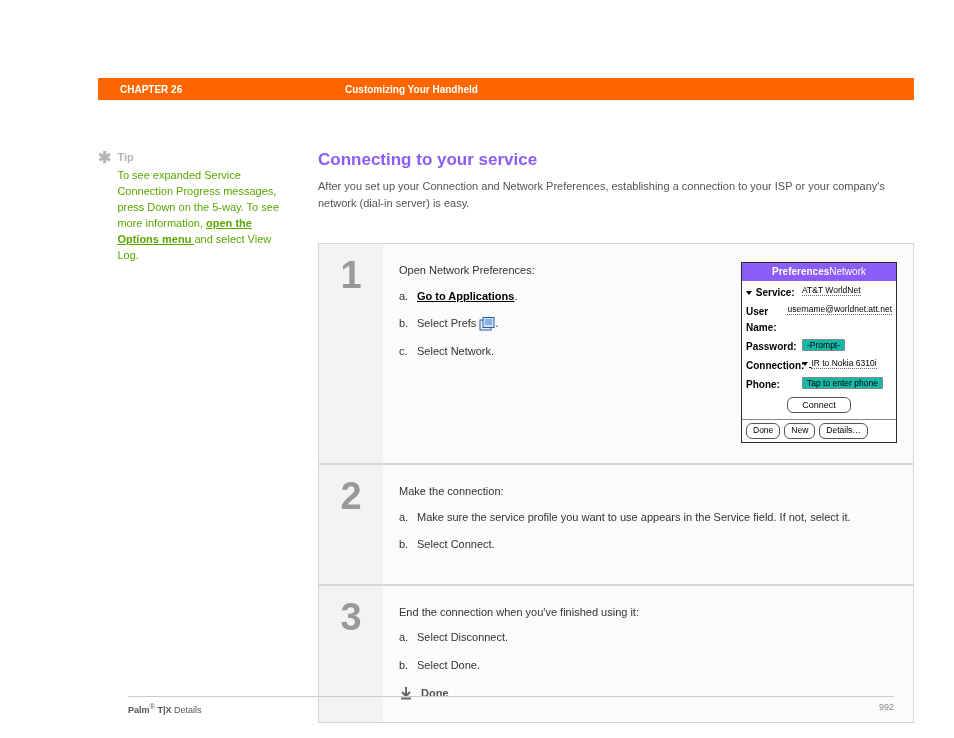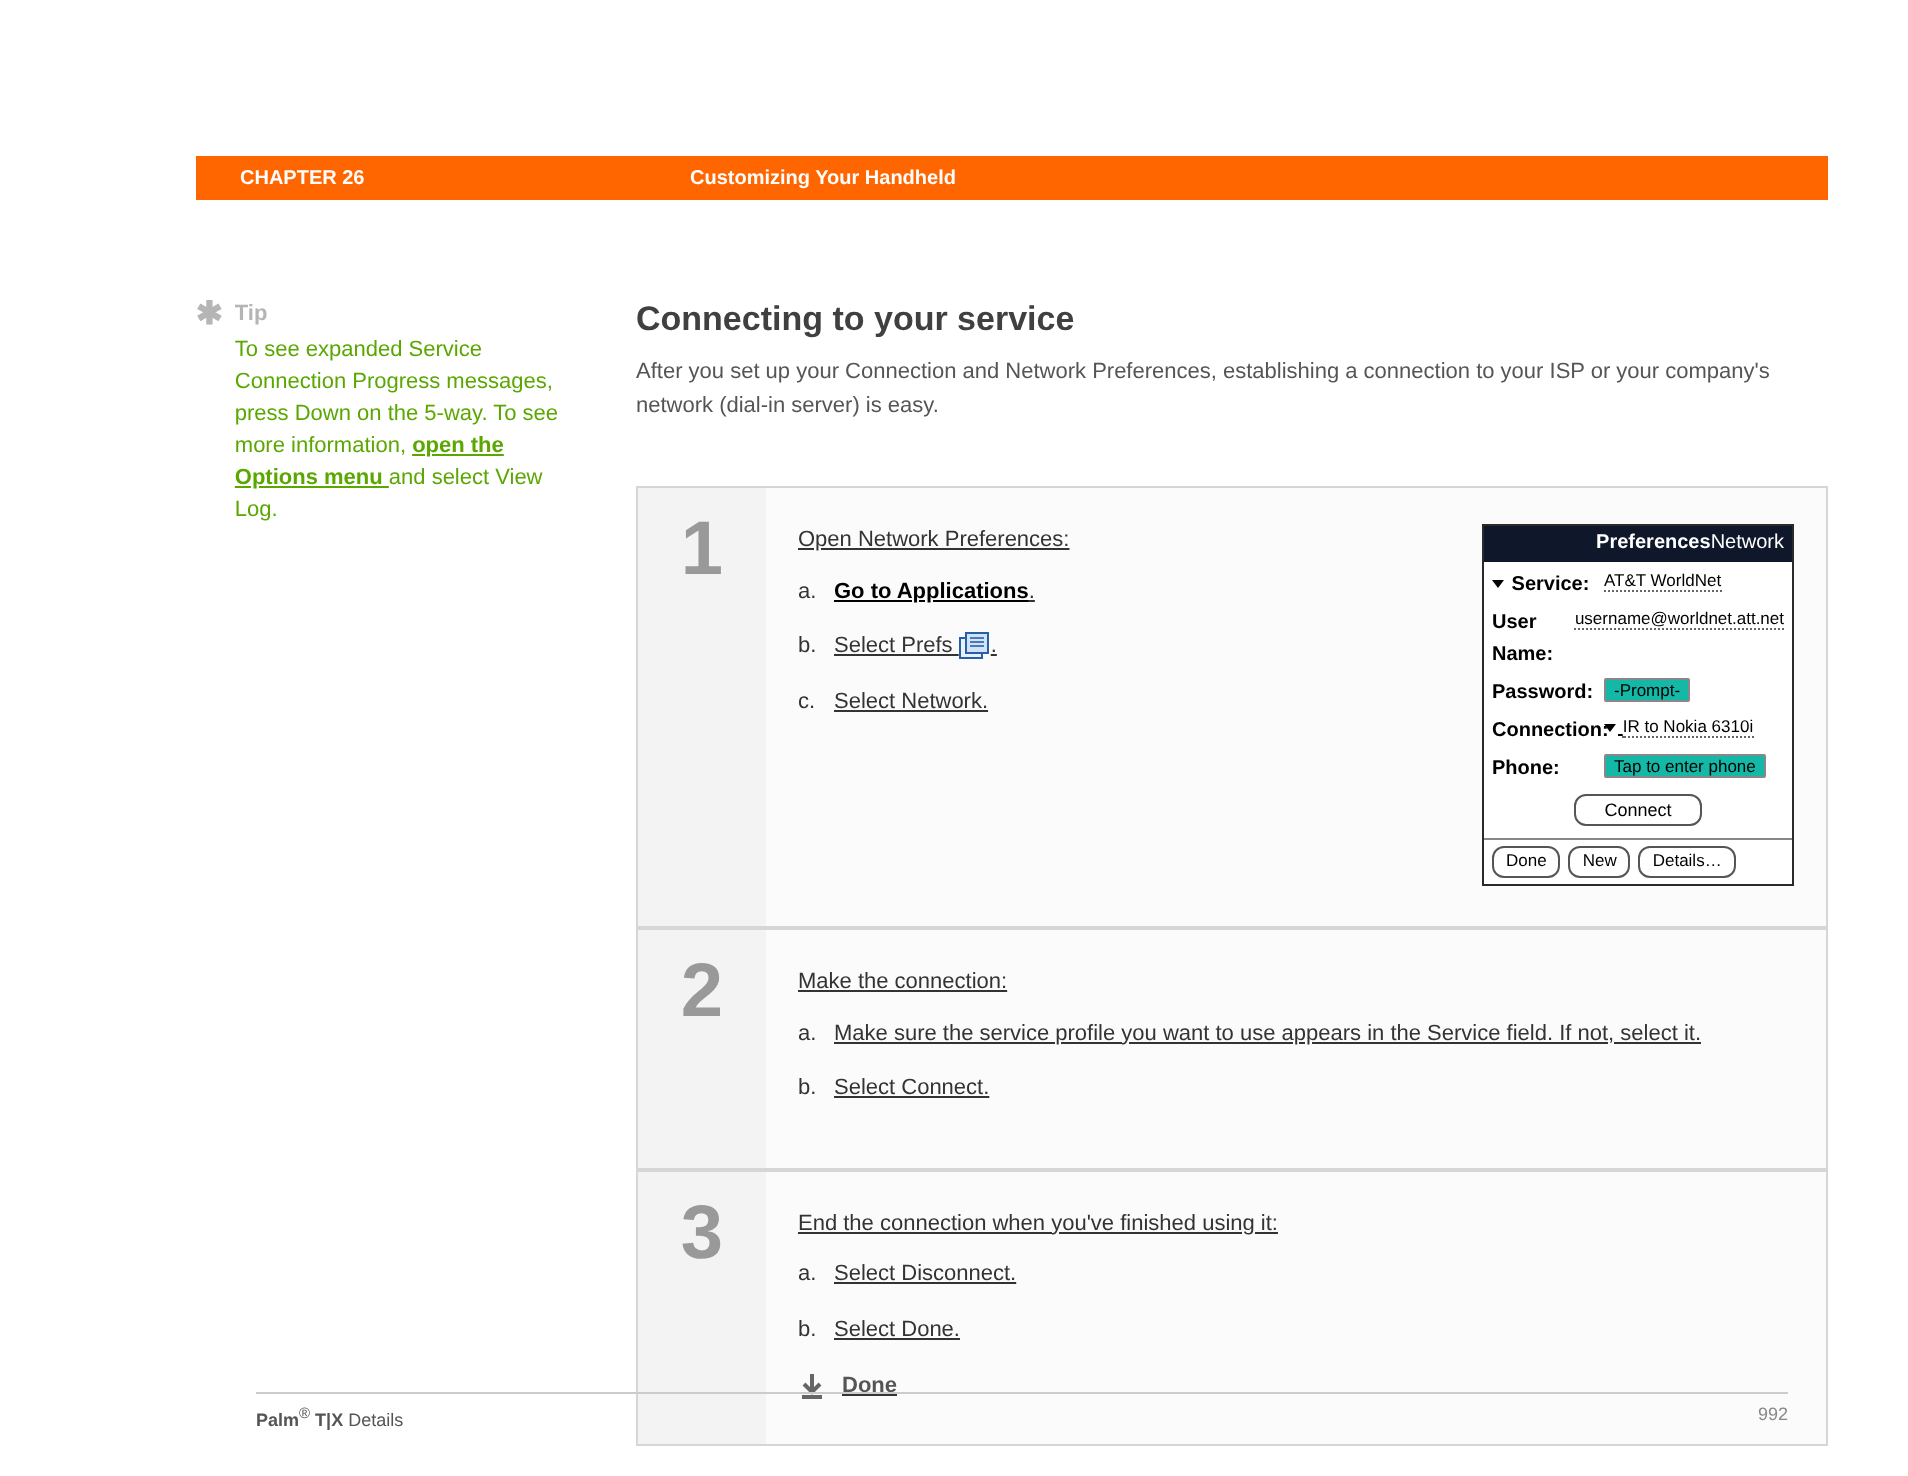--- a/index.html
+++ b/index.html
@@ -8,36 +8,36 @@
   .chapter-bar { background: #ff6600; color: #fff; height: 22px; display: flex; align-items: center; font-size: 10px; font-weight: bold; padding-left: 22px; }
   .chapter-bar .ch { width: 225px; }
   .content { display: flex; margin-top: 50px; }
   .sidebar { width: 220px; padding-right: 30px; font-size: 11px; line-height: 1.45; }
   .tip-row { display: flex; }
   .asterisk { color: #b5b5b5; font-size: 16px; font-weight: bold; margin-right: 6px; line-height: 1; }
   .tip-label { color: #b5b5b5; font-weight: bold; margin-bottom: 2px; }
   .tip-body { color: #5aa700; }
   .tip-body a { color: #5aa700; font-weight: bold; text-decoration: underline; }
   .main { flex: 1; }
-  .section-title { font-size: 17px; font-weight: bold; color: #404040; margin-bottom: 8px; }
+  .section-title { font-size: 17px; font-weight: bold; color: #8b5cf6; margin-bottom: 8px; }
   .intro { font-size: 11px; color: #555; line-height: 1.5; margin-bottom: 32px; }
   .steps-frame { border: 1px solid #d6d6d6; background: #f3f3f3; }
   .step { display: flex; border-bottom: 2px solid #d6d6d6; background: #fbfbfb; }
   .step:last-child { border-bottom: none; }
   .step-num { width: 64px; font-size: 38px; font-weight: bold; color: #999; text-align: center; padding-top: 10px; background: #f3f3f3; }
   .step-body { flex: 1; padding: 18px 16px 20px 16px; font-size: 11px; color: #333; line-height: 1.6; background: #fbfbfb; display: flex; }
-  .step-text { flex: 1; text-decoration: underline; }
+  .step-text { flex: 1; }
   .step-body ol { list-style: none; margin-top: 8px; }
   .step-body ol li { margin-bottom: 10px; padding-left: 18px; position: relative; }
   .step-body ol li .lbl { position: absolute; left: 0; }
   .step-link { font-weight: bold; text-decoration: underline; color: #000; }
   .prefs-icon { display: inline-block; width: 16px; height: 14px; vertical-align: middle; }
   .prefs-icon svg { display: block; }
   .device-shot { width: 156px; margin-left: 10px; border: 1px solid #2a2a2a; background: #fff; font-family: Arial, sans-serif; font-size: 9px; color: #000; }
-  .dev-header { background: #0f172a; color: #fff; display: flex; justify-content: flex-end; padding: 1px 4px; font-weight: bold; font-size: 10px; }
+  .dev-header { background: #8b5cf6; color: #fff; display: flex; justify-content: center; padding: 1px 4px; font-weight: bold; font-size: 10px; }
   .dev-header span:last-child { color: #fff; font-weight: normal; }
   .dev-body { padding: 4px 4px 6px 4px; }
   .dev-row { display: flex; margin-bottom: 3px; align-items: flex-start; }
   .dev-lbl { width: 56px; text-align: left; font-weight: bold; padding-right: 3px; font-size: 10px; }
   .dev-val { flex: 1; font-size: 8.5px; line-height: 1.2; text-decoration: underline; }
   .tri { display: inline-block; width: 0; height: 0; border-top: 4px solid #000; border-left: 3px solid transparent; border-right: 3px solid transparent; vertical-align: middle; margin-right: 1px; }
   .dev-box { display: inline-block; border: 1px solid #888; background: #14b8a6; padding: 0 4px; font-size: 8.5px; border-radius: 1px; }
   .dev-dotted { border-bottom: 1px dotted #666; display: inline-block; font-size: 8.5px; }
   .dev-connect { text-align: center; margin-top: 4px; }
   .dev-connect .btn { display: inline-block; border: 1px solid #555; border-radius: 6px; padding: 0 14px; font-size: 9px; background: #fff; }

